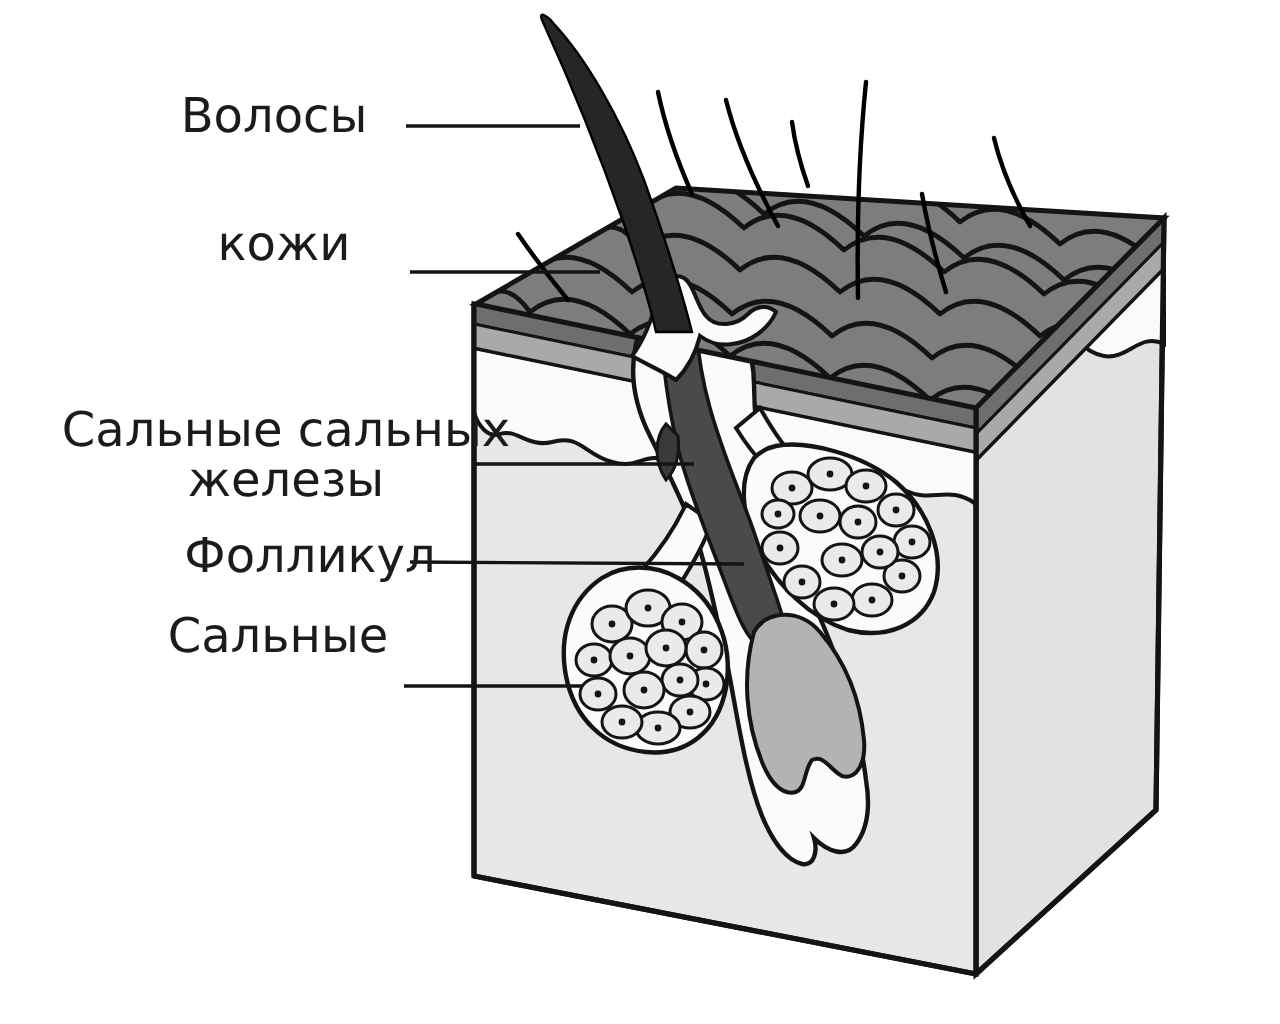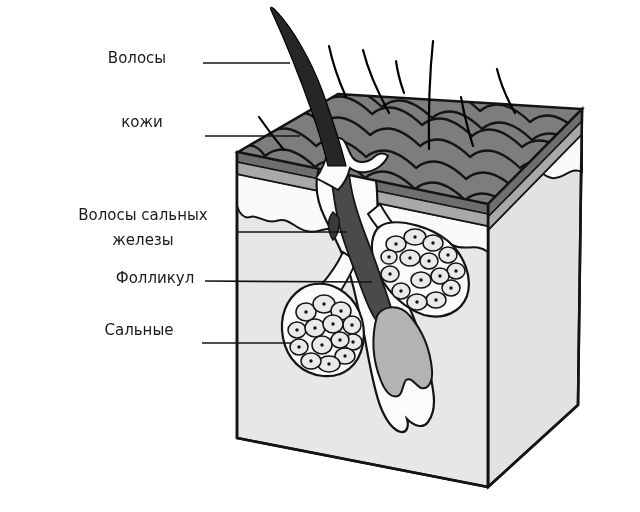--- a/index.html
+++ b/index.html
@@ -3,21 +3,21 @@
 <meta charset="utf-8">
 <style>
   html,body{margin:0;padding:0;background:#ffffff;}
   .stage{
     position:relative;width:640px;height:512px;overflow:hidden;
     background:#ffffff;font-family:"DejaVu Sans","Liberation Sans",sans-serif;
   }
   .stage svg{position:absolute;left:0;top:0;}
   .diagram-label{
     position:absolute;transform:translateX(-50%);
-    text-align:center;color:#1b1b1b;font-size:15px;line-height:25px;
+    text-align:center;color:#1b1b1b;font-size:24px;line-height:25px;
     white-space:nowrap;user-select:none;
   }
   .diagram-label .l2:empty{display:none;}
   
   .ink{stroke:#141414;}
 </style>
 </head>
 <body>
 
 <div class="stage">
@@ -247,26 +247,26 @@
   <div class="diagram-label" style="left:137px; top:46px;">
     <div class="l1">Волосы</div>
 
   </div>
 
   <div class="diagram-label" style="left:142px; top:110px;">
     <div class="l2">кожи</div>
   </div>
 
   <div class="diagram-label" style="left:143px; top:203px;">
-    <div class="l1">Волосы сальных</div>
+    <div class="l1">Сальные сальных</div>
     <div class="l2">железы</div>
   </div>
 
   <div class="diagram-label" style="left:155px; top:266px;">
     <div class="l1">Фолликул</div>
 
   </div>
 
-  <div class="diagram-label" style="left:139px; top:318px;">
+  <div class="diagram-label" style="left:139px; top:306px;">
     <div class="l1">Сальные</div>
   </div>
 
 </div>
 
 </body></html>

